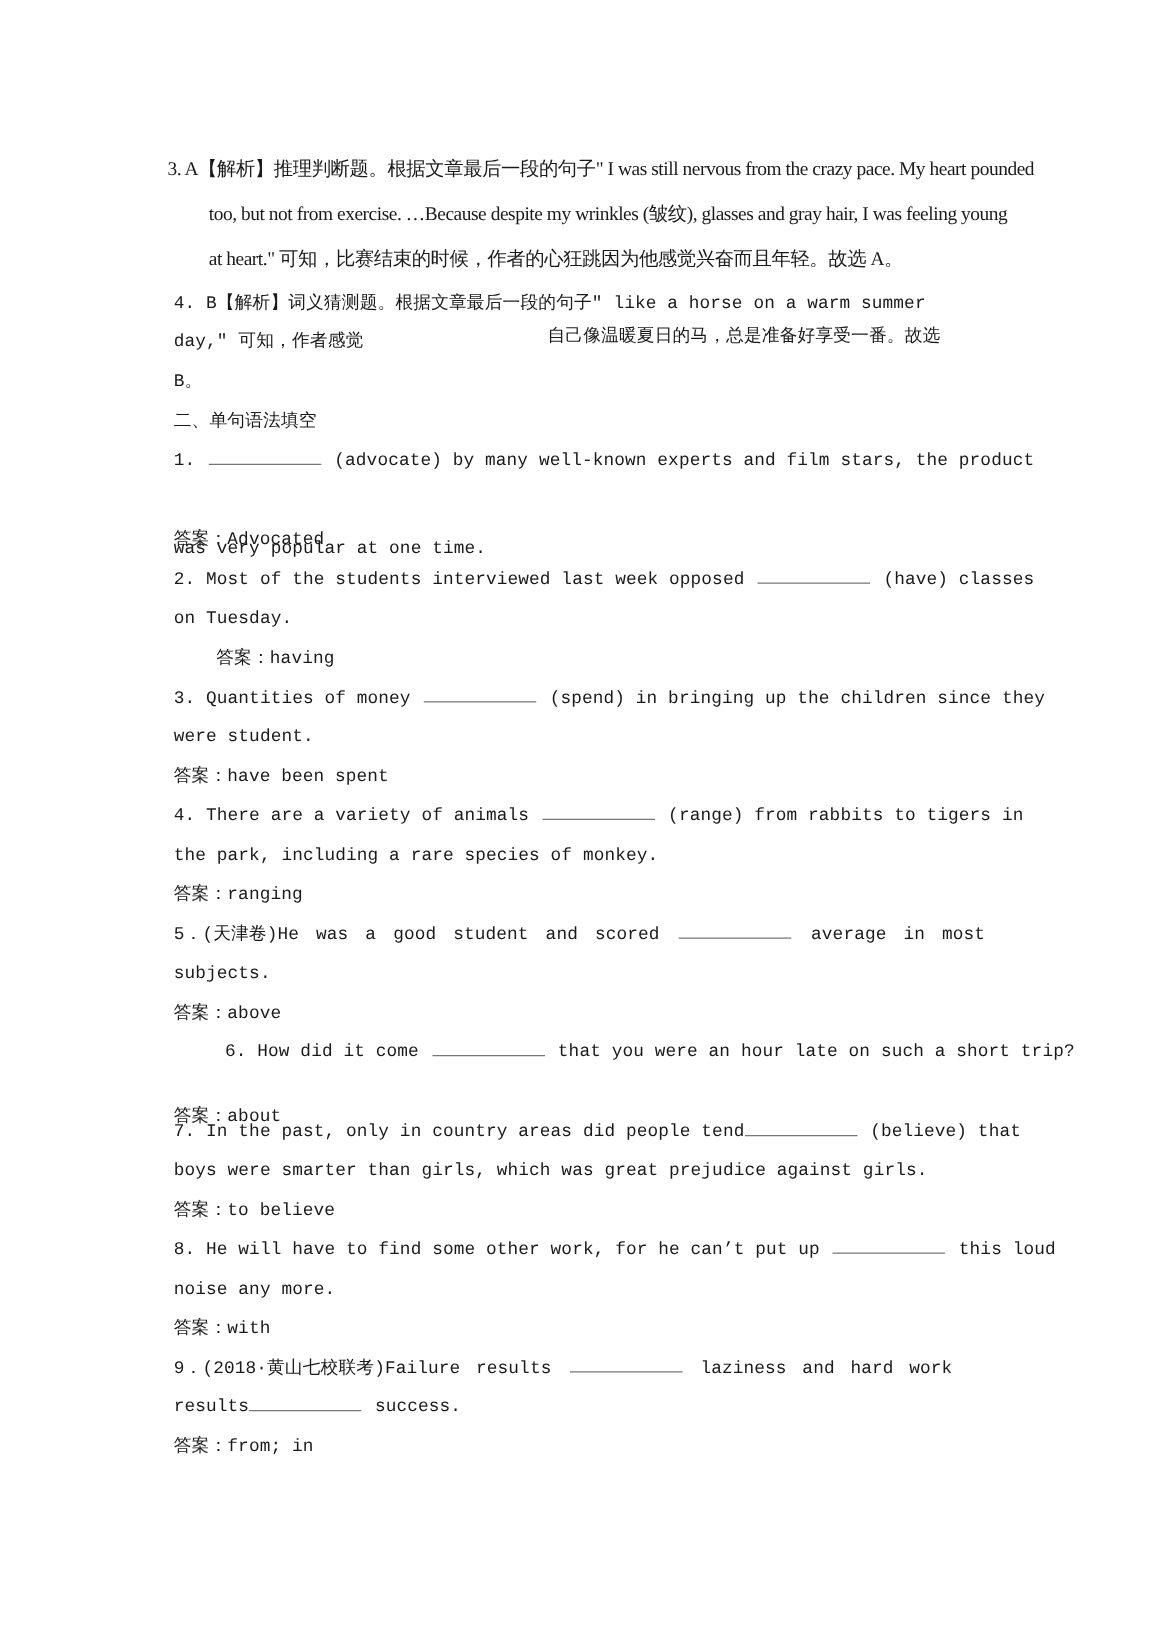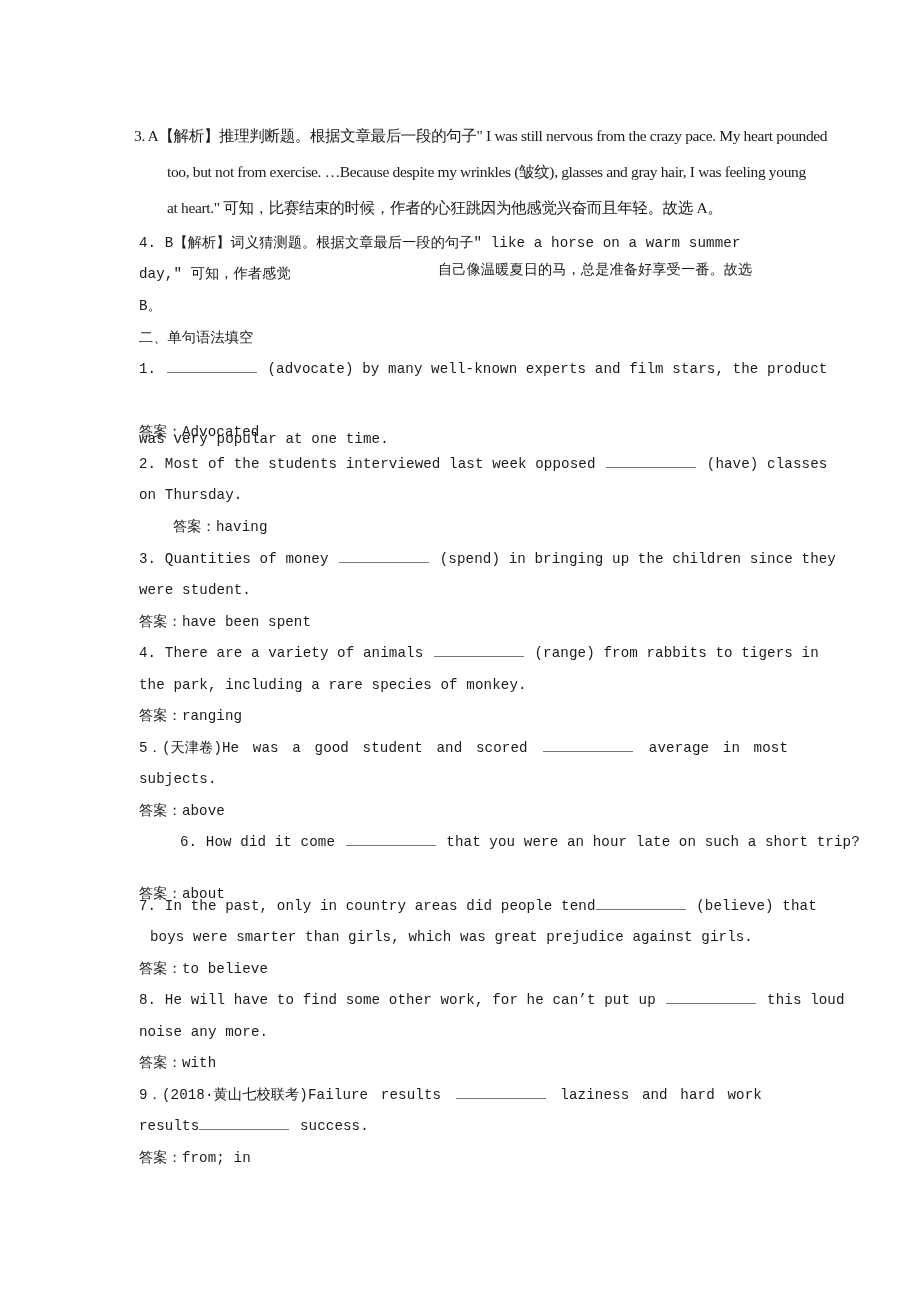--- a/index.html
+++ b/index.html
@@ -23,40 +23,40 @@
 <div class="line mono body" style="left:414px; top:260px;margin-left:24px;">自己像温暖夏日的马，总是准备好享受一番。故选</div>
 <div class="line mono body" style="left:139px; top:296px;">B。</div>
 
 <div class="line mono body" style="left:139px; top:328px;">二、单句语法填空</div>
 
 <div class="line mono body" style="left:139px; top:359px;"><span>1. </span><span class="blank"></span><span> (advocate) by many well-known experts and film stars, the product</span></div>
 <div class="line mono body" style="left:139px; top:391px;margin-top:38px;">was very popular at one time.</div>
 <div class="line mono body" style="left:139px; top:422px;"><span>答案：</span><span>Advocated</span></div>
 
 <div class="line mono body" style="left:139px; top:454px;"><span>2. Most of the students interviewed last week opposed </span><span class="blank"></span><span> (have) classes</span></div>
-<div class="line mono body" style="left:139px; top:485px;">on Thursday.</div>
+<div class="line mono body" style="left:139px; top:485px;">on Tuesday.</div>
 <div class="line mono body" style="left:139px; top:517px;margin-left:34px;"><span>答案：</span><span>having</span></div>
 
 <div class="line mono body" style="left:139px; top:549px;"><span>3. Quantities of money </span><span class="blank"></span><span> (spend) in bringing up the children since they</span></div>
 <div class="line mono body" style="left:139px; top:580px;">were student.</div>
 <div class="line mono body" style="left:139px; top:612px;"><span>答案：</span><span>have been spent</span></div>
 
 <div class="line mono body" style="left:139px; top:643px;"><span>4. There are a variety of animals </span><span class="blank"></span><span> (range) from rabbits to tigers in</span></div>
 <div class="line mono body" style="left:139px; top:675px;">the park, including a rare species of monkey.</div>
 <div class="line mono body" style="left:139px; top:706px;"><span>答案：</span><span>ranging</span></div>
 
 <div class="line mono body" style="left:139px; top:738px; word-spacing:5px;"><span>5．(天津卷)He was a good student and scored </span><span class="blank"></span><span> average in most</span></div>
 <div class="line mono body" style="left:139px; top:769px;">subjects.</div>
 <div class="line mono body" style="left:139px; top:801px;"><span>答案：</span><span>above</span></div>
 
 <div class="line mono body" style="left:139px; top:832px;margin-left:41px;"><span>6. How did it come </span><span class="blank"></span><span> that you were an hour late on such a short trip?</span></div>
 <div class="line mono body" style="left:139px; top:884px;"><span>答案：</span><span>about</span></div>
 
 <div class="line mono body" style="left:139px; top:896px;"><span>7. In the past, only in country areas did people tend</span><span class="blank" style="margin-left:0;"></span><span> (believe) that</span></div>
-<div class="line mono body" style="left:139px; top:927px;margin-left:11px;">boys were smarter than girls, which was great prejudice against girls.</div>
+<div class="line mono body" style="left:139px; top:927px;">boys were smarter than girls, which was great prejudice against girls.</div>
 <div class="line mono body" style="left:139px; top:959px;"><span>答案：</span><span>to believe</span></div>
 
 <div class="line mono body" style="left:139px; top:990px;"><span>8. He will have to find some other work, for he can’t put up </span><span class="blank"></span><span> this loud</span></div>
 <div class="line mono body" style="left:139px; top:1022px;">noise any more.</div>
 <div class="line mono body" style="left:139px; top:1053px;"><span>答案：</span><span>with</span></div>
 
 <div class="line mono body" style="left:139px; top:1085px; word-spacing:4px;"><span>9．(2018·黄山七校联考)Failure results </span><span class="blank"></span><span> laziness and hard work</span></div>
 <div class="line mono body" style="left:139px; top:1116px;"><span>results</span><span class="blank" style="margin-left:0;"></span><span> success.</span></div>
 <div class="line mono body" style="left:139px; top:1148px;"><span>答案：</span><span>from; in</span></div>
 

